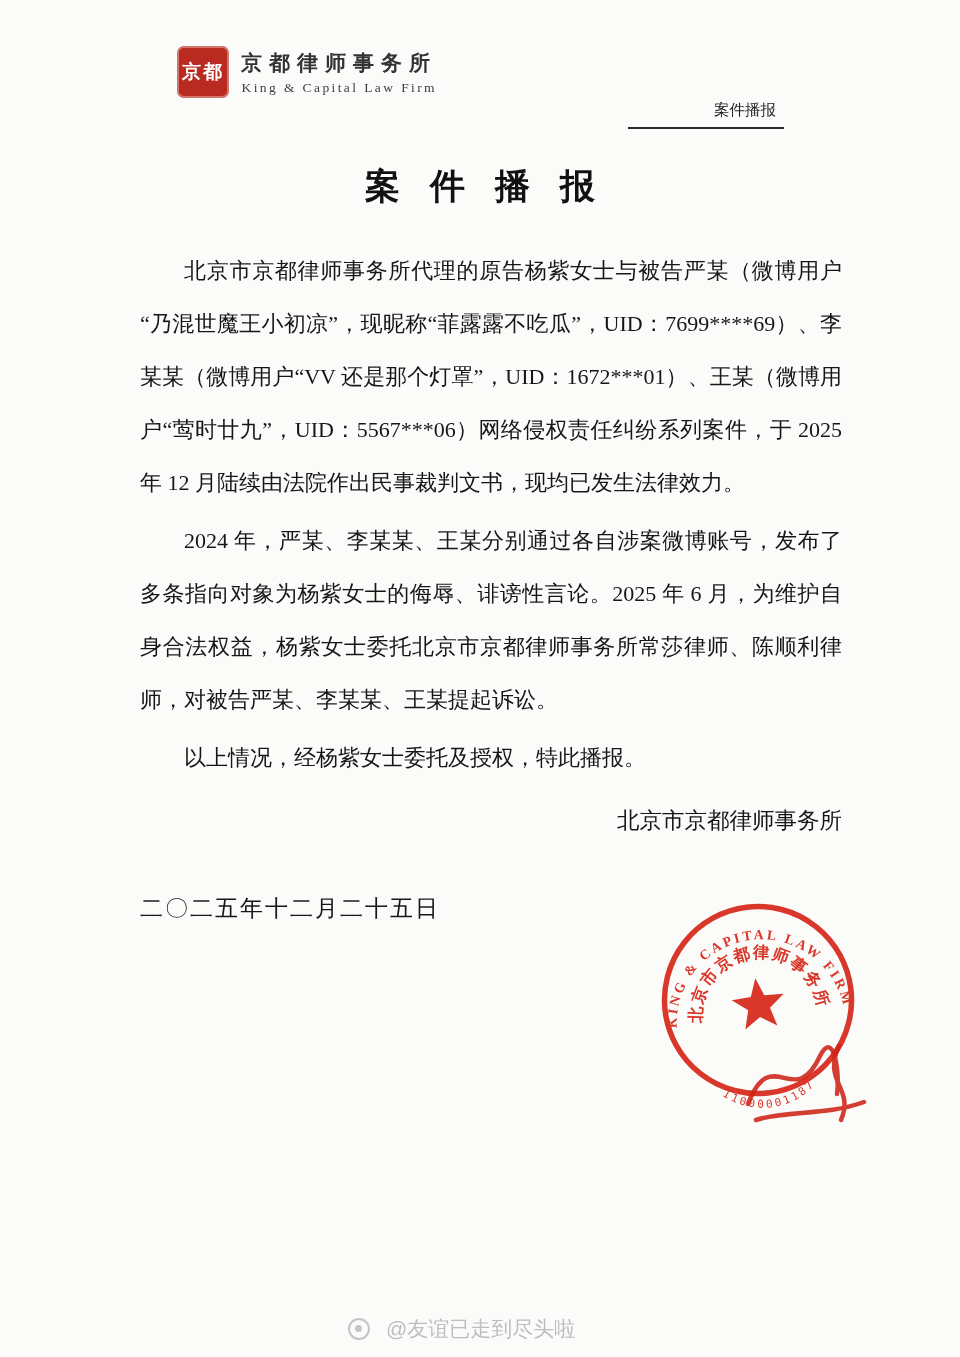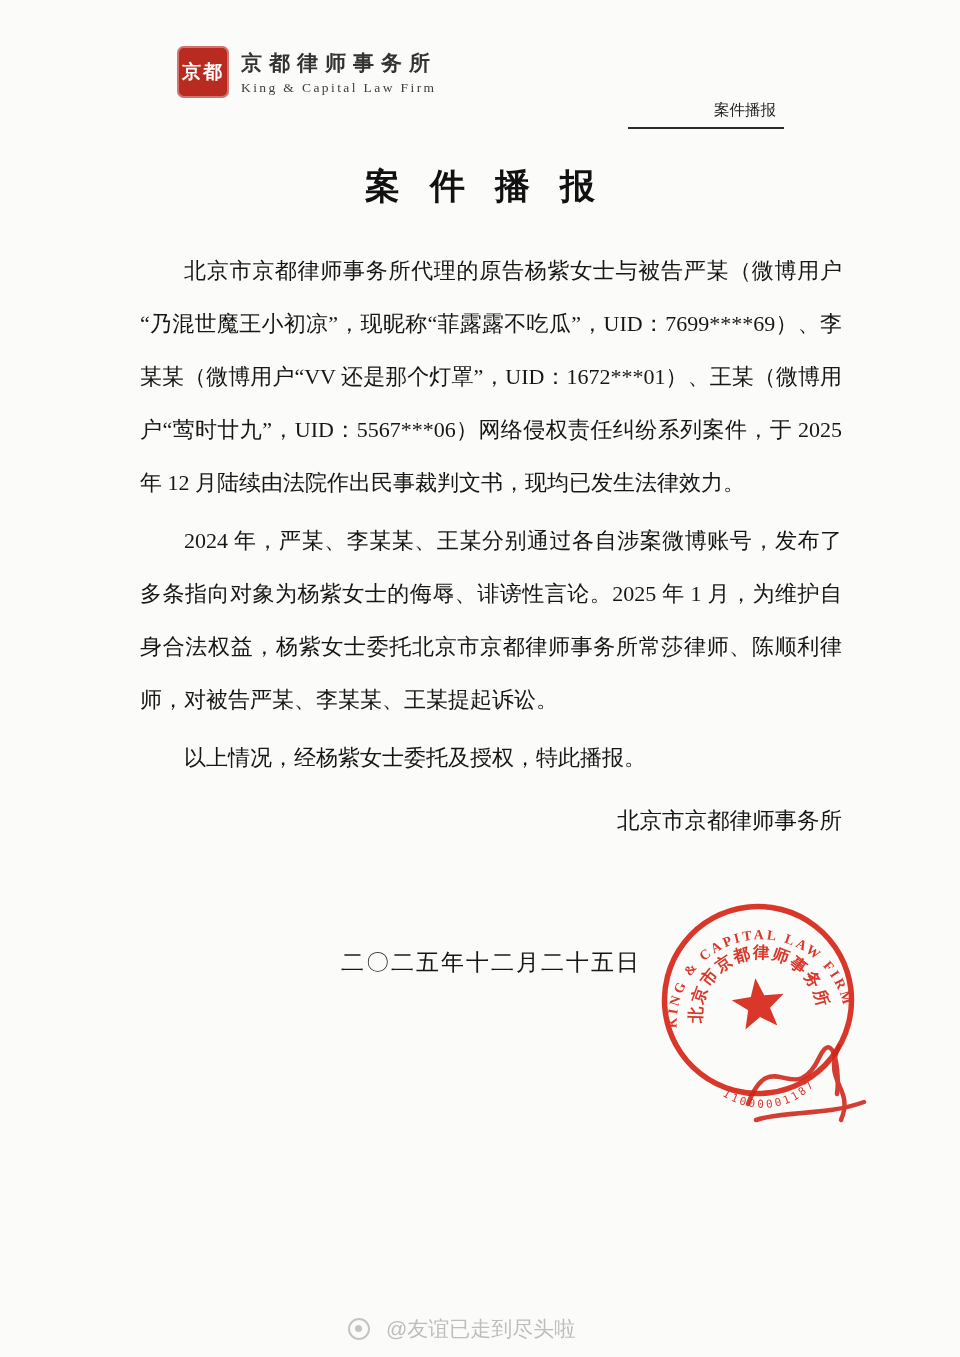--- a/index.html
+++ b/index.html
@@ -17,21 +17,21 @@
   .header { padding:46px 88px 0 150px; }
   .logo-row { display:flex; align-items:center; gap:12px;padding-left:27px; }
   .logo-seal {
     width:52px; height:52px; flex:0 0 auto;
     background:#b92b20; color:#fff;
     border-radius:7px;
     display:flex; align-items:center; justify-content:center;
     font-size:19px; font-weight:bold; letter-spacing:2px;
     box-shadow:inset 0 0 0 2px rgba(255,255,255,.35);
   }
-  .firm-names { display:flex; flex-direction:column; }
+  .firm-names { display:flex; flex-direction:column;align-items:flex-end; }
   .firm-cn { font-size:21px; font-weight:600; letter-spacing:7px; color:#333; }
   .firm-en { font-size:13.5px; letter-spacing:2.4px; color:#3e3e3e; margin-top:3px; }
   .corner-label {
     text-align:right; padding-right:96px;
     font-size:15.5px; color:#1f1f1f; margin-top:2px;
   }
   .header-rule {
     border:none; border-top:2px solid #2a2a2a;
     margin:6px 88px 0 478px; height:0;
   }
@@ -56,22 +56,22 @@
   .doc-body p { margin:0 0 5px 0; text-indent:2em; }
 
   .signature-line {
     margin:10px 118px 0 140px;
     text-align:right;
     font-size:22.5px;
     line-height:53px;
     color:#161616;
   }
   .date-line {
-    margin:100px 118px 0 140px;
-    text-align:center;
+    margin:46px 118px 0 140px;
+    text-align:left;
     font-size:23px;
     letter-spacing:2px;
     color:#161616;
   }
 
   
   .seal {
     position:absolute; left:648px; top:890px;
     width:220px; height:220px;
     color:#d7291a;
@@ -126,21 +126,21 @@
       </div>
     </div>
     <div class="corner-label">案件播报</div>
     <hr class="header-rule">
   </div>
 
   <div class="doc-title">案件播报</div>
 
   <div class="doc-body">
     <p>北京市京都律师事务所代理的原告杨紫女士与被告严某（微博用户“乃混世魔王小初凉”，现昵称“菲露露不吃瓜”，UID：7699****69）、李某某（微博用户“VV 还是那个灯罩”，UID：1672***01）、王某（微博用户“莺时廿九”，UID：5567***06）网络侵权责任纠纷系列案件，于 2025 年 12 月陆续由法院作出民事裁判文书，现均已发生法律效力。</p>
-    <p>2024 年，严某、李某某、王某分别通过各自涉案微博账号，发布了多条指向对象为杨紫女士的侮辱、诽谤性言论。2025 年 1 月，为维护自身合法权益，杨紫女士委托北京市京都律师事务所常莎律师、陈顺利律师，对被告严某、李某某、王某提起诉讼。</p>
+    <p>2024 年，严某、李某某、王某分别通过各自涉案微博账号，发布了多条指向对象为杨紫女士的侮辱、诽谤性言论。2025 年 6 月，为维护自身合法权益，杨紫女士委托北京市京都律师事务所常莎律师、陈顺利律师，对被告严某、李某某、王某提起诉讼。</p>
     <p>以上情况，经杨紫女士委托及授权，特此播报。</p>
   </div>
 
   <div class="signature-line">北京市京都律师事务所</div>
   <div class="date-line">二〇二五年十二月二十五日</div>
 
   <div class="seal">
     <svg viewBox="0 0 240 240">
       <defs>
         <path id="sealArcEn" d="M 28,146 A 92,92 0 1 1 212,146"></path>

